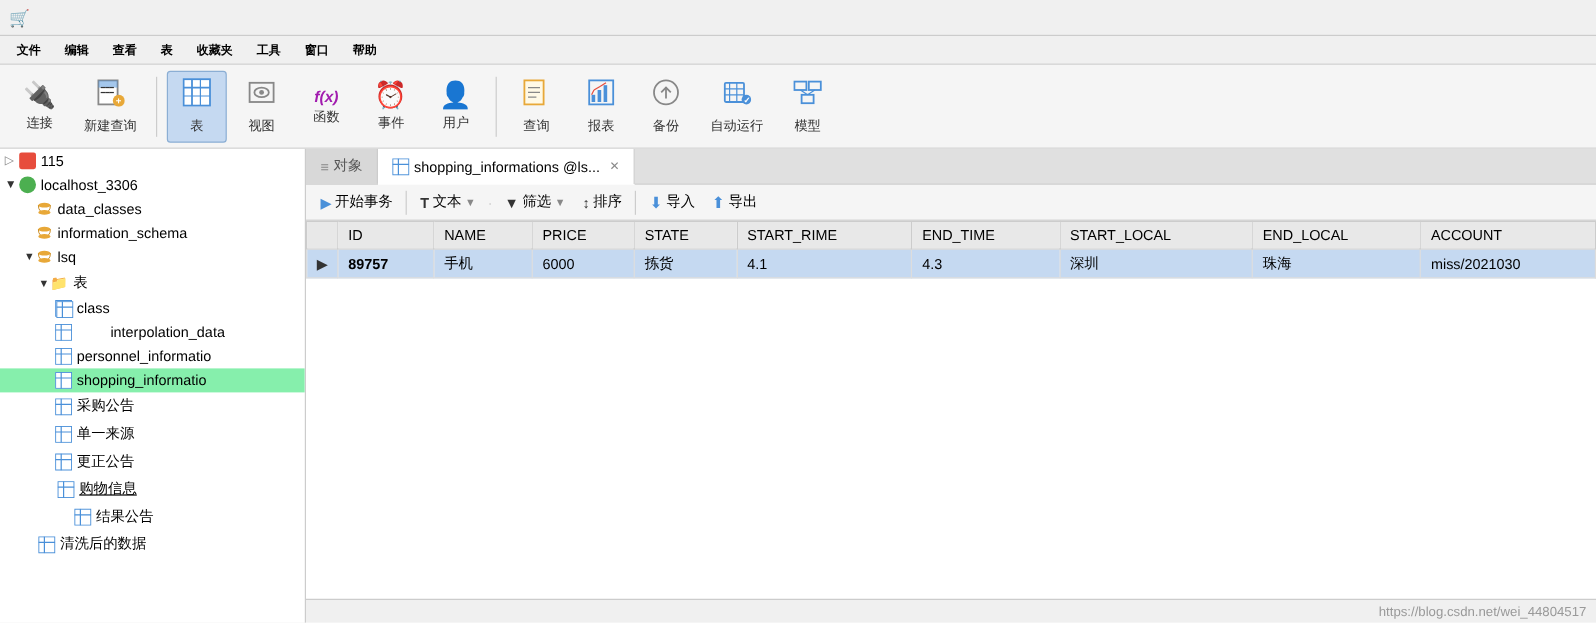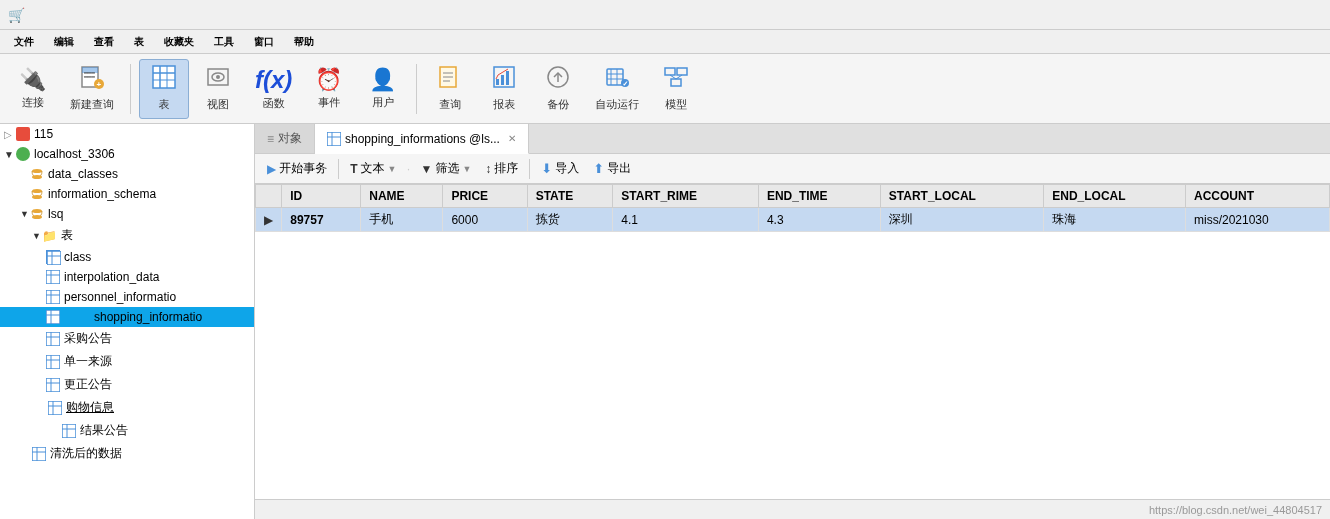--- a/index.html
+++ b/index.html
@@ -74,21 +74,21 @@
       flex-shrink: 0;
     }
     .sidebar-item {
       display: flex;
       align-items: center;
       padding: 3px 4px;
       cursor: pointer;
       font-size: 12px;
       white-space: nowrap;
     }
-    .sidebar-item.selected { background: #0ea5e9; gap: 30px; }
+    .sidebar-item.selected { background: #86efac; }
     .sidebar-expand { width: 12px; font-size: 10px; color: #555; cursor: pointer; flex-shrink: 0; }
     .indent1 { padding-left: 16px; }
 
     
     .content-area {
       flex: 1;
       display: flex;
       flex-direction: column;
       background: #fff;
       overflow: hidden;
@@ -145,21 +145,21 @@
     .data-table {
       border-collapse: collapse;
       width: 100%;
       font-size: 12px;
     }
     .data-table th {
       background: #e8e8e8;
       border: 1px solid #ccc;
       padding: 4px 8px;
       text-align: left;
-      font-weight: bold;
+      font-weight: normal;
       white-space: nowrap;
       position: sticky;
       top: 0;
       z-index: 1;
     }
     .data-table td {
       border: 1px solid #ddd;
       padding: 3px 8px;
       white-space: nowrap;
     }
@@ -232,21 +232,21 @@
     <span class="toolbar-icon">
       <svg width="24" height="24" viewBox="0 0 24 24">
         <rect x="2" y="4" width="20" height="16" fill="none" stroke="#888" stroke-width="1.5"></rect>
         <ellipse cx="12" cy="12" rx="6" ry="4" fill="none" stroke="#888" stroke-width="1.5"></ellipse>
         <circle cx="12" cy="12" r="2" fill="#888"></circle>
       </svg>
     </span>
     <span class="toolbar-label">视图</span>
   </div>
   <div class="toolbar-group">
-    <span class="toolbar-icon" style="font-size:24px; font-style:italic; font-weight:bold; color:#1d4ed8;">f(x)</span>
+    <span class="toolbar-icon" style="font-size:13px; font-style:italic; font-weight:bold; color:#a21caf;">f(x)</span>
     <span class="toolbar-label">函数</span>
   </div>
   <div class="toolbar-group">
     <span class="toolbar-icon">⏰</span>
     <span class="toolbar-label">事件</span>
   </div>
   <div class="toolbar-group">
     <span class="toolbar-icon">👤</span>
     <span class="toolbar-label">用户</span>
   </div>
@@ -376,21 +376,21 @@
       <span style="display:inline-block;width:14px;height:14px;flex-shrink:0;margin-right:4px; border:1.5px solid #4a90d9;background:white;position:relative;">
         <svg width="14" height="14" viewBox="0 0 14 14">
           <rect x="0" y="0" width="14" height="14" fill="white" stroke="#4a90d9" stroke-width="1.5"></rect>
           <line x1="0" y1="5" x2="14" y2="5" stroke="#4a90d9" stroke-width="1"></line>
           <line x1="5" y1="0" x2="5" y2="14" stroke="#4a90d9" stroke-width="1"></line>
         </svg>
       </span>
       <span>class</span>
     </div>
 
-    <div class="sidebar-item" style="padding-left: 46px;">
+    <div class="sidebar-item" style="padding-left: 46px; gap: 28px;">
       <span style="display:inline-block;width:14px;height:14px;flex-shrink:0;margin-right:4px;">
         <svg width="14" height="14" viewBox="0 0 14 14">
           <rect x="0" y="0" width="14" height="14" fill="white" stroke="#4a90d9" stroke-width="1.5"></rect>
           <line x1="0" y1="5" x2="14" y2="5" stroke="#4a90d9" stroke-width="1"></line>
           <line x1="5" y1="0" x2="5" y2="14" stroke="#4a90d9" stroke-width="1"></line>
         </svg>
       </span>
       <span>interpolation_data</span>
     </div>
 

